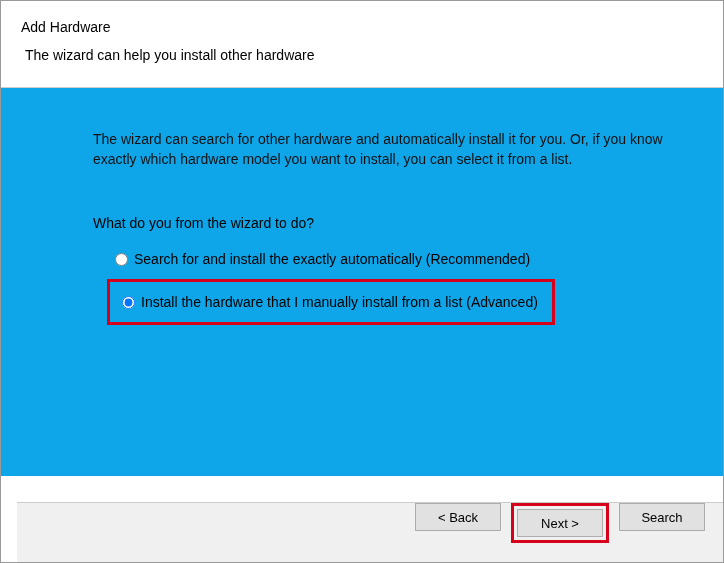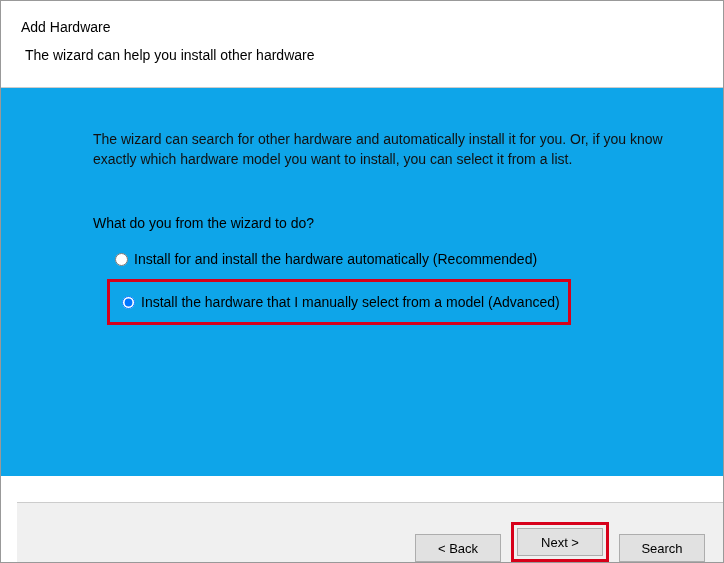--- a/index.html
+++ b/index.html
@@ -70,21 +70,21 @@
     .footer {
       position: absolute;
       bottom: 0;
       left: 16px;
       right: 0;
       height: 60px;
       border-top: 1px solid #ccc;
       background: #f0f0f0;
       display: flex;
       justify-content: flex-end;
-      align-items: flex-end;
+      align-items: flex-start;
       padding-right: 18px;
       gap: 10px;
     }
     .btn {
       min-width: 86px;
       height: 28px;
       background: #e1e1e1;
       border: 1px solid #adadad;
       font-family: inherit;
       font-size: 13px;
@@ -103,27 +103,27 @@
   <div class="title">Add Hardware</div>
   <div class="subtitle">The wizard can help you install other hardware</div>
 </div>
 
 <div class="content">
   <p class="desc">The wizard can search for other hardware and automatically install it for you. Or, if you know exactly which hardware model you want to install, you can select it from a list.</p>
   <p class="prompt">What do you from the wizard to do?</p>
 
   <label class="option-row">
     <input type="radio" name="wiz" style="">
-    <span>Install for and install the hardware automatically (Recommended)</span>
+    <span>Search for and install the exactly automatically (Recommended)</span>
   </label>
 
   <div class="highlight-box">
     <label class="option-row">
       <input type="radio" name="wiz" checked="" style="">
-      <span>Install the hardware that I manually select from a model (Advanced)</span>
+      <span>Install the hardware that I manually install from a list (Advanced)</span>
     </label>
   </div>
 </div>
 
 <div class="footer">
   <button class="btn">&lt; Back</button>
   <span class="btn-highlight-wrap">
     <button class="btn">Next &gt;</button>
   </span>
   <button class="btn">Search</button>

